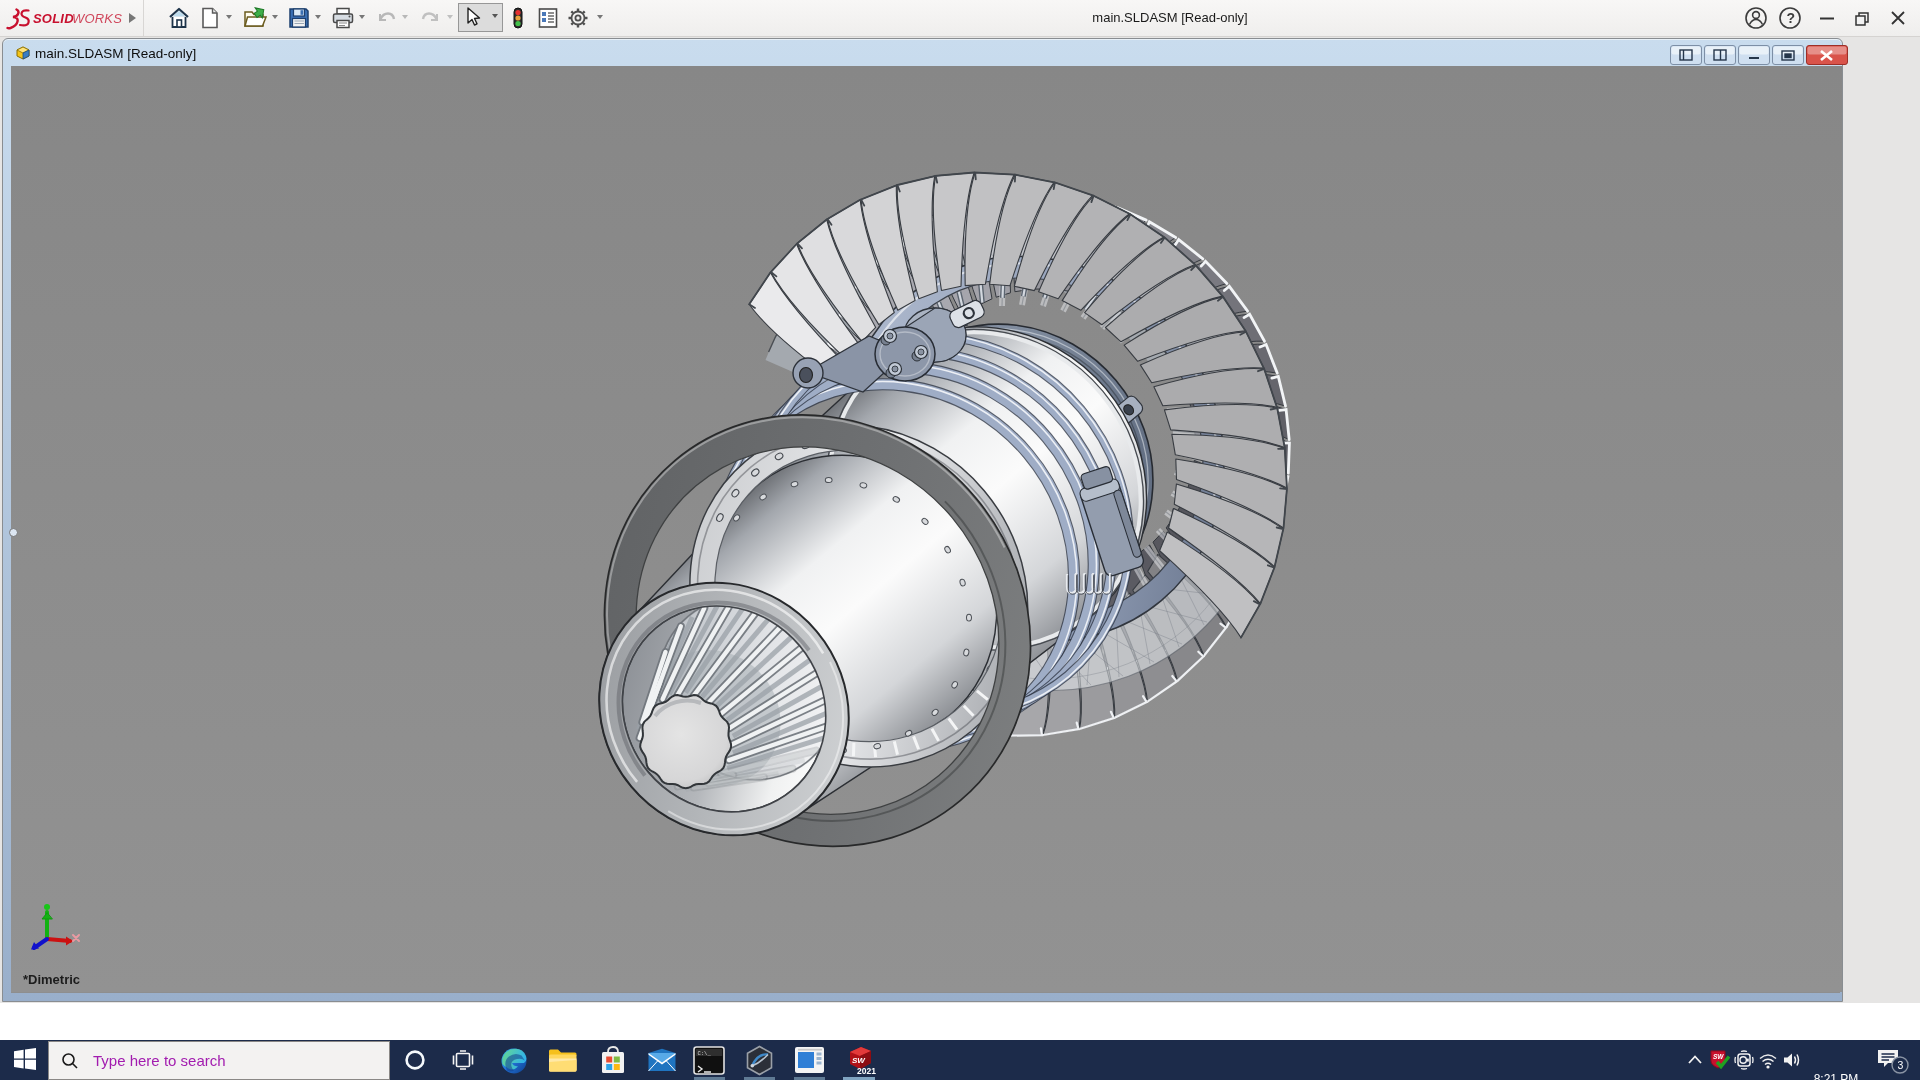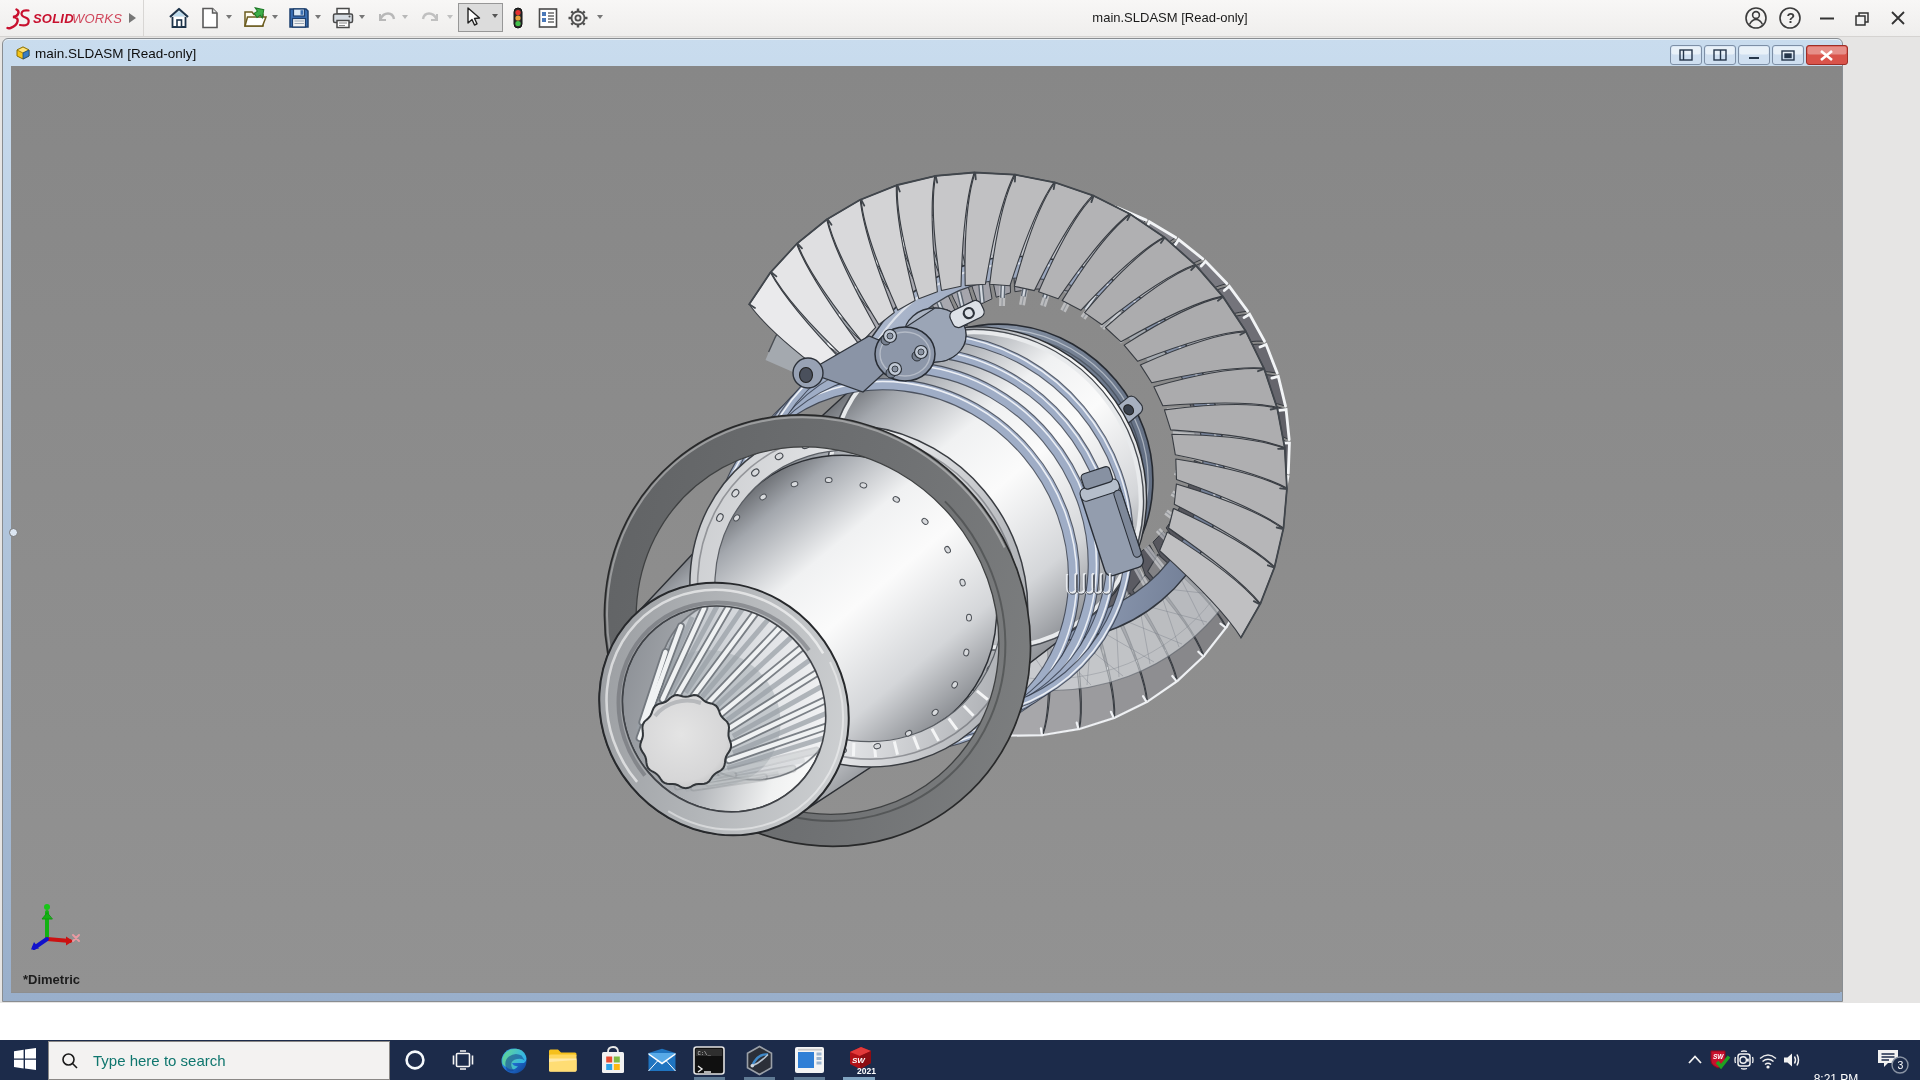--- a/index.html
+++ b/index.html
@@ -16,21 +16,21 @@
 .docwin { position:absolute; left:2px; top:38px; width:1841px; height:964px;
   border:1px solid #898d91; border-radius:6px 6px 0 0;
   background:linear-gradient(#c9dcee,#99afcb); box-shadow: inset 0 1px 0 rgba(255,255,255,.6); }
 .doctitle { position:absolute; left:32px; top:7px; font-size:13.5px; color:#0d0d0d; }
 .viewport { position:absolute; left:8px; top:27px; width:1829px; height:927px; background:#8e8e8e; }
 .dimetric { position:absolute; left:12px; bottom:6px; font-size:13px; font-weight:bold; color:#1c1c1c;text-align:right; }
 .statusbar { position:absolute; left:0; top:1003px; width:1920px; height:37px; background:#ffffff; }
 
 .taskbar { position:absolute; left:0; top:1040px; width:1920px; height:40px; background:#1c2b4a; }
 .searchbox { position:absolute; left:48px; top:1041px; width:342px; height:39px; background:#f3f2f1; border:1px solid #8a8886; display:flex; align-items:center; }
-.searchbox span { color:#0f766e; font-size:15px; margin-left:14px; }
+.searchbox span { color:#a21caf; font-size:15px; margin-left:14px; }
 .traytime { position:absolute; top:1072px; left:1806px; width:60px; color:#fff; font-size:12px; text-align:center; line-height:14px; }
 .underline { position:absolute; top:1077px; height:3px; background:#5f7a94; }
 </style></head>
 <body>
 
 <div class="topbar">
   <svg class="logo" width="130" height="26" viewBox="0 0 130 26">
     <g fill="none" stroke="#c8102e" stroke-linecap="round">
       <path d="M 10.5 3.5 Q 13.5 5 12 8 Q 11 10.5 7 11 Q 12.5 11.5 11.5 15.5 Q 10.5 20 4.5 22 Q 2.5 22.6 1.5 22" stroke-width="2.4"></path>
       <path d="M 22.5 4.5 Q 16 3.5 15.5 7.5 Q 15.2 10 19.5 11.5 Q 23.5 13 22.5 16.5 Q 21.5 20.5 14 19" stroke-width="2.2"></path>

